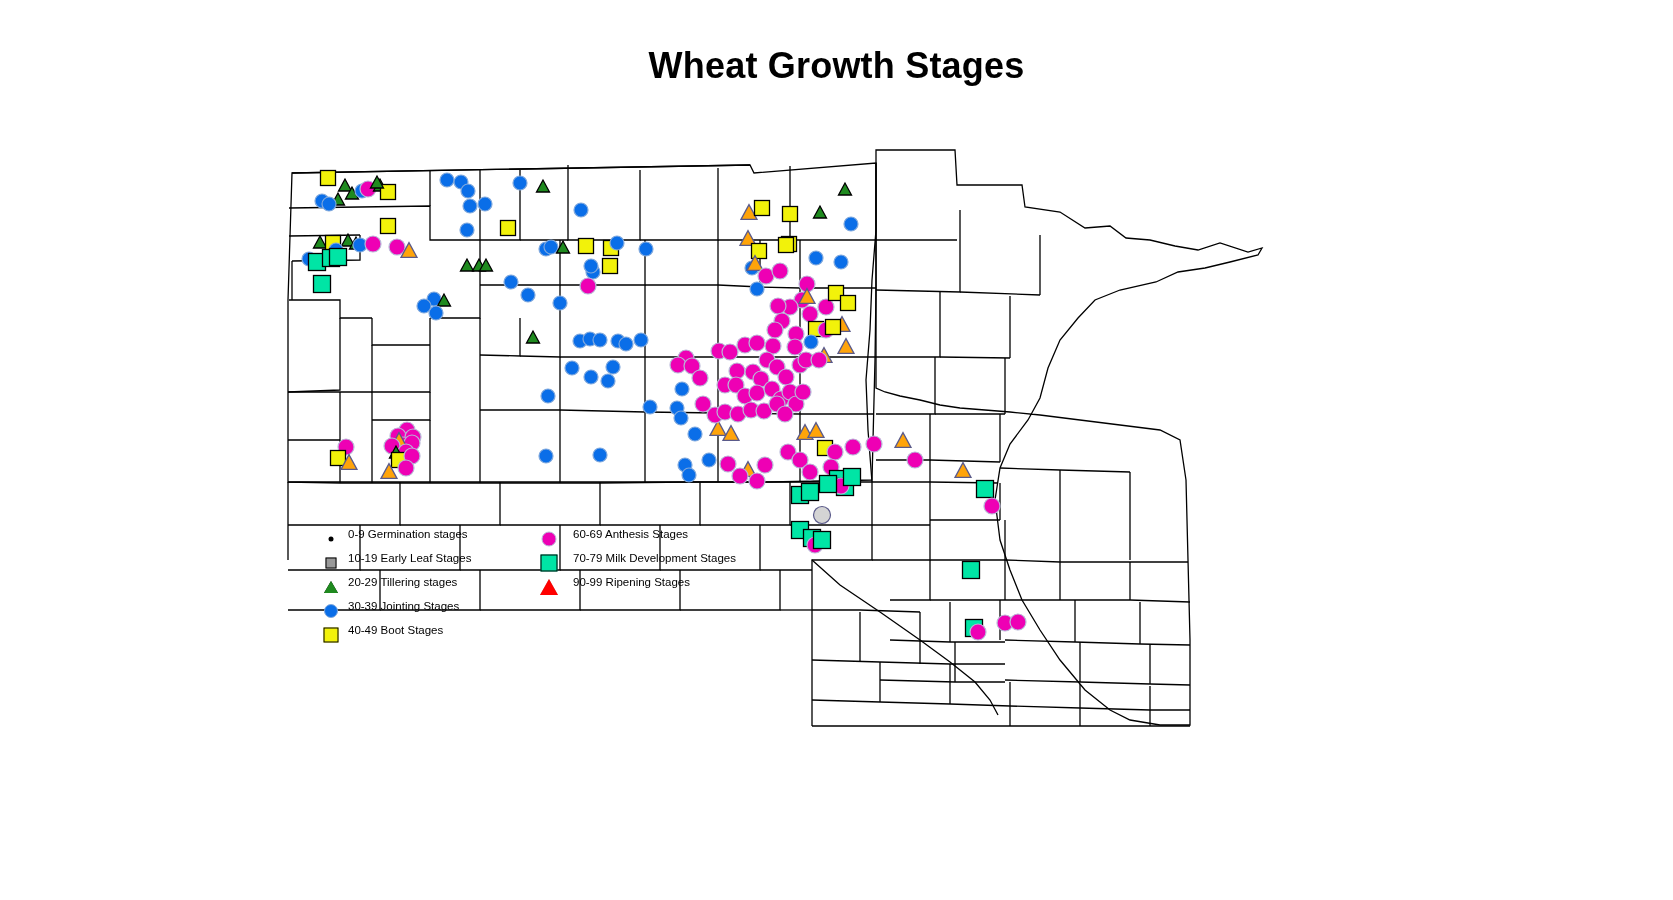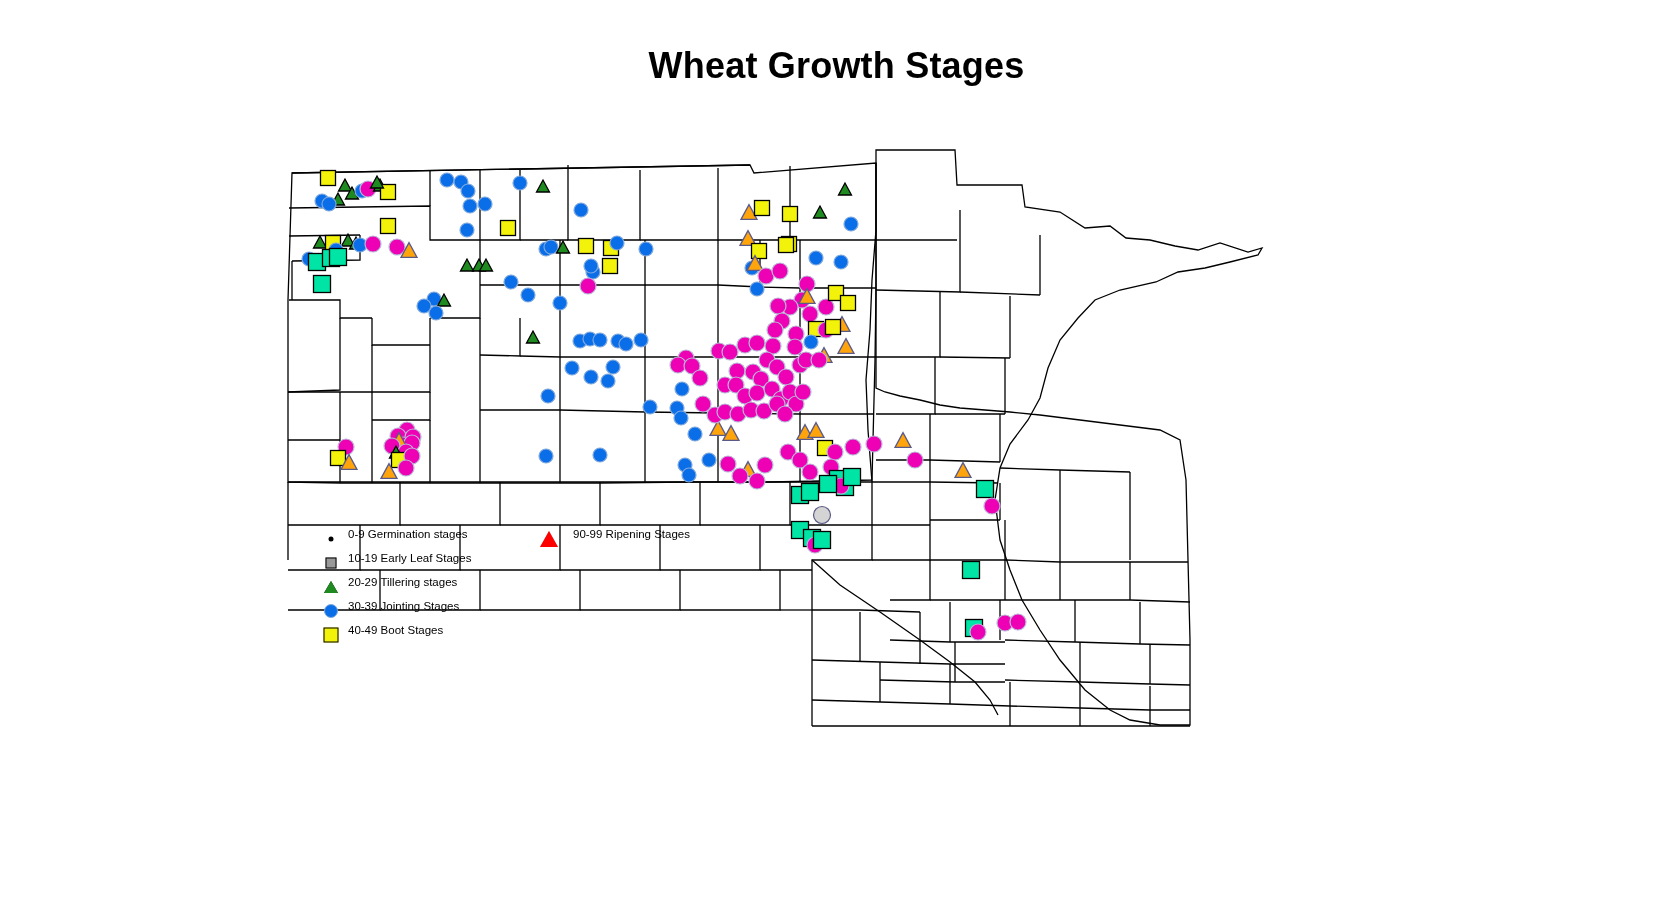--- a/index.html
+++ b/index.html
@@ -443,20 +443,32 @@
         <div class="lgrow">
           <div class="lgsym">
             <div class="sym" style="width: 15px; height: 15px; background: rgb(242, 242, 10); border: 1.3px solid rgb(0, 0, 0); box-sizing: border-box;"></div>
           </div>
           <div class="lgtxt">40-49 Boot Stages</div>
         </div>
       </div>
     <div class="lgcol c2">
         <div class="lgrow">
           <div class="lgsym">
+            <div class="sym" style="width: 15px; height: 15px; border-radius: 50%; background: rgb(238, 0, 180); border: 1.2px solid rgb(184, 184, 216); box-sizing: border-box;"></div>
+          </div>
+          <div class="lgtxt">60-69 Anthesis Stages</div>
+        </div>
+        <div class="lgrow">
+          <div class="lgsym">
+            <div class="sym" style="width: 17px; height: 17px; background: rgb(0, 229, 165); border: 1.3px solid rgb(0, 0, 0); box-sizing: border-box;"></div>
+          </div>
+          <div class="lgtxt">70-79 Milk Development Stages</div>
+        </div>
+        <div class="lgrow">
+          <div class="lgsym">
             <div class="sym" style="width: 0px; height: 0px; border-left: 9px solid transparent; border-right: 9px solid transparent; border-bottom: 16.56px solid rgb(255, 0, 0); filter: drop-shadow(rgb(170, 170, 170) 0px 0px 0.6px);"></div>
           </div>
           <div class="lgtxt">90-99 Ripening Stages</div>
         </div>
       </div>
   </div>
 
 </div>
 
 </body></html>

